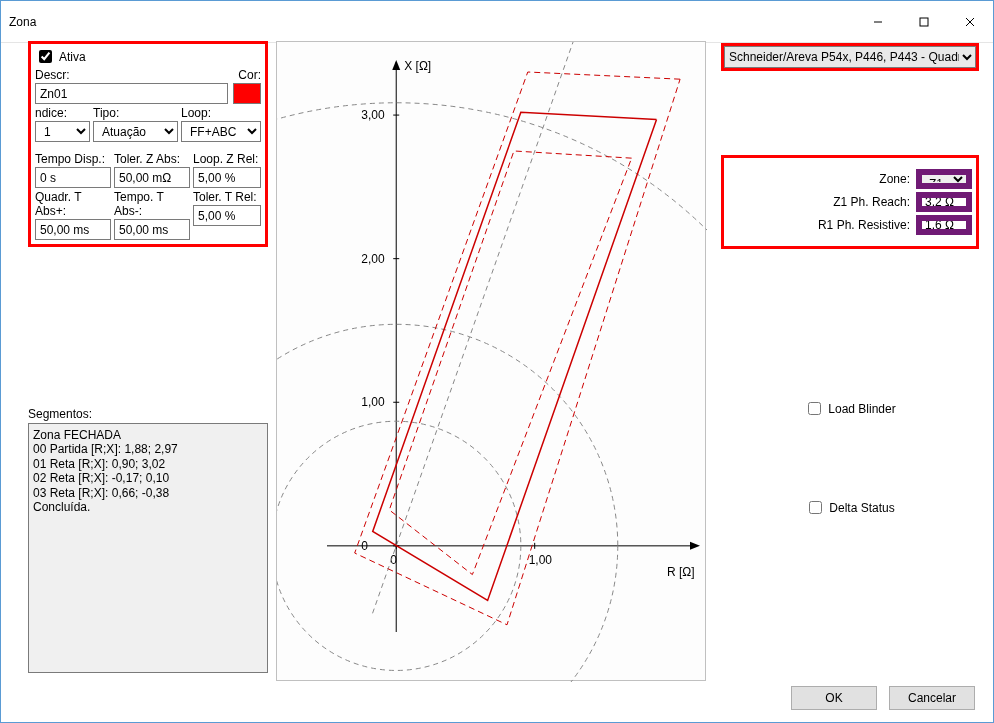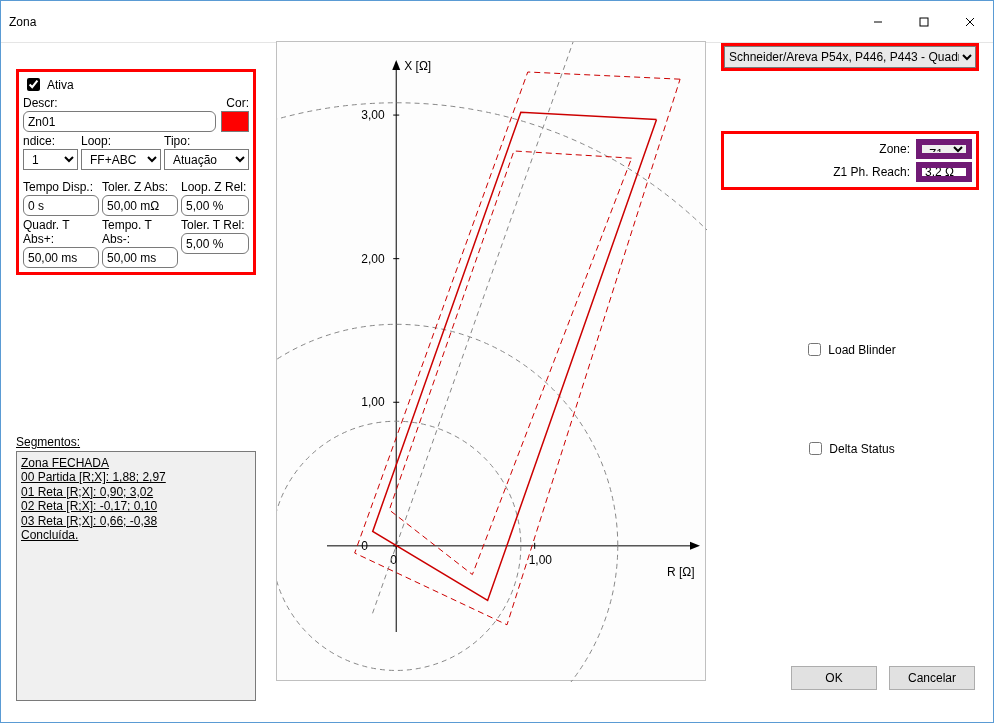--- a/index.html
+++ b/index.html
@@ -4,58 +4,58 @@
 <style>
   * { box-sizing: border-box; font-family: "Segoe UI", Tahoma, sans-serif; font-size: 12px; }
   body { margin: 0; background: #fff; }
   .window { width: 994px; height: 723px; border: 1px solid #5a9bd4; background: #fff; position: relative; }
   .titlebar { height: 42px; background: #fff; display: flex; align-items: center; padding: 0 0 0 8px; border-bottom: 1px solid #e5e5e5; }
   .titlebar .title { flex: 1; font-size: 12px; }
   .titlebar .btn { width: 46px; height: 30px; display: flex; align-items: center; justify-content: center; }
   .content { position: absolute; top: 30px; left: 0; right: 0; bottom: 0; padding: 10px 12px; }
   
   
-  .left-panel { position: absolute; top: 10px; left: 15px; width: 240px; margin-top: 28px; }
+  .left-panel { position: absolute; top: 10px; left: 27px; width: 240px; }
   .redbox { border: 3px solid #ff0000; padding: 3px 4px 4px 4px; }
   .row { display: flex; gap: 3px; margin-top: 2px; }
   .col { display: flex; flex-direction: column; }
   label.lbl { font-size: 12px; color: #000; margin-bottom: 1px; }
   input.text, select.sel { border: 1px solid #7a7a7a; background: #fff; height: 21px; padding: 1px 4px; font-size: 12px; }
-  input.text { width: 100%; border-radius: 6px; }
+  input.text { width: 100%; }
   select.sel { width: 100%; }
   .chk { display: inline-flex; align-items: center; gap: 4px; }
   .chk input { width: 13px; height: 13px; accent-color: #000; }
   .colorbox { width: 28px; height: 21px; background: #ff0000; border: 1px solid #7a7a7a; }
   
-  .segments { margin-top: 160px; text-decoration: underline; }
+  .segments { margin-top: 160px; }
   .seg-label { margin-bottom: 2px; }
   .seg-area { border: 1px solid #7a7a7a; width: 240px; height: 250px; padding: 4px; font-size: 12px; line-height: 1.2; white-space: pre; overflow-y: auto; background: #f0f0f0; }
   .seg-area::-webkit-scrollbar { width: 17px; }
   .seg-area::-webkit-scrollbar-track { background: #f0f0f0; }
   .seg-area::-webkit-scrollbar-thumb { background: #cdcdcd; border: 1px solid #a0a0a0; }
   .seg-area::-webkit-scrollbar-button { background: #f0f0f0; height: 17px; border: 1px solid #d0d0d0; }
   
   
   .chart { position: absolute; top: 10px; left: 275px; width: 430px; height: 640px; border: 1px solid #c0c0c0; background: #fdfdfd; }
   
   
   .right-panel { position: absolute; top: 12px; left: 720px; width: 258px; }
   .dd-red { border: 3px solid #ff0000; }
   select.full { width: 100%; height: 22px; border: 1px solid #7a7a7a; background: #e9e9e9; }
   
-  .params { margin-top: 60px; border: 3px solid #ff0000; padding: 2px 4px; }
+  .params { margin-top: 84px; border: 3px solid #ff0000; padding: 8px 4px; }
   .prow { display: flex; align-items: center; margin: 3px 0; justify-content: flex-end; gap: 6px; }
   .prow label { text-align: right; }
   .prow input, .prow select { width: 56px; height: 20px; border: 6px solid #701a75; padding: 1px 3px; font-size: 12px; }
   
   .check-row { margin-top: 150px; display: flex; justify-content: center; align-items: center; }
   .check-row2 { margin-top: 80px; display: flex; justify-content: center; }
   
   
-  .buttons { position: absolute; right: 18px; bottom: 32px; display: flex; gap: 12px; justify-content: space-between; }
+  .buttons { position: absolute; right: 18px; bottom: 12px; display: flex; gap: 12px; justify-content: space-between; }
   .buttons button { width: 86px; height: 24px; border: 1px solid #adadad; background: #e1e1e1; }
   
 </style>
 </head>
 <body>
 
 <div class="window">
   <div class="titlebar">
     <span class="title">Zona</span>
     <div class="btn">
@@ -92,27 +92,27 @@
           <div class="col" style="width:30px;align-items:flex-end">
             <label class="lbl">Cor:</label>
             <div class="colorbox"></div>
           </div>
         </div>
         <div class="row">
           <div class="col" style="width:55px">
             <label class="lbl">ndice:</label>
             <select class="sel"><option>1</option></select>
           </div>
+          <div class="col" style="flex:1">
+            <label class="lbl">Tipo:</label>
+            <select class="sel"><option>Atuação</option></select>
+          </div>
           <div class="col" style="width:80px">
             <label class="lbl">Loop:</label>
             <select class="sel"><option>FF+ABC</option></select>
-          </div>
-          <div class="col" style="flex:1">
-            <label class="lbl">Tipo:</label>
-            <select class="sel"><option>Atuação</option></select>
           </div>
         </div>
         <div style="height:8px"></div>
         <div class="row">
           <div class="col" style="width:76px">
             <label class="lbl">Tempo Disp.:</label>
             <input class="text" value="0 s" style="">
           </div>
           <div class="col" style="width:76px">
             <label class="lbl">Toler. Z Abs:</label>
@@ -187,20 +187,24 @@
 
       <div class="params">
         <div class="prow">
           <label>Zone:</label>
           <select><option>Z1</option></select>
         </div>
         <div class="prow">
           <label>Z1 Ph. Reach:</label>
           <input value="3,2 Ω" style="">
         </div>
+        <div class="prow">
+          <label>R1 Ph. Resistive:</label>
+          <input value="1,6 Ω" style="">
+        </div>
       </div>
 
       <div class="check-row">
         <label class="chk">
             <input type="checkbox" style=""> 
             <span>Load Blinder</span>
           </label>
       </div>
       <div class="check-row2">
         <label class="chk">

